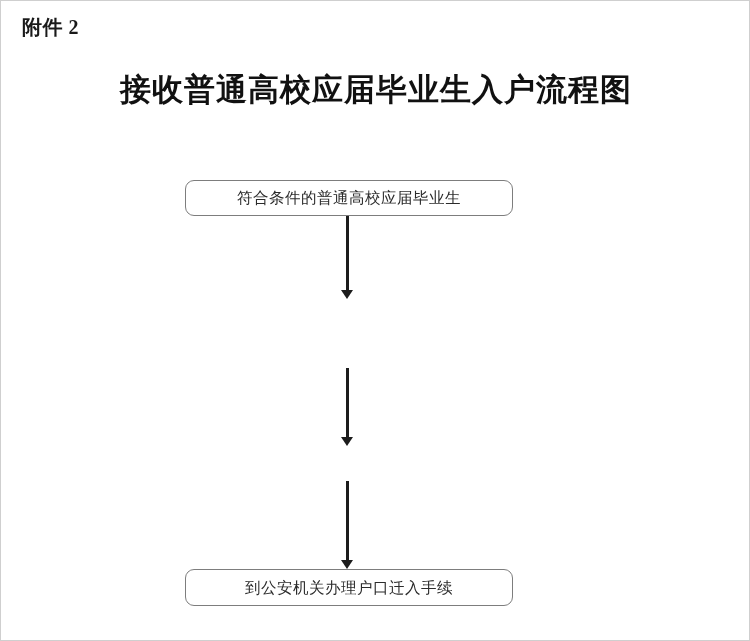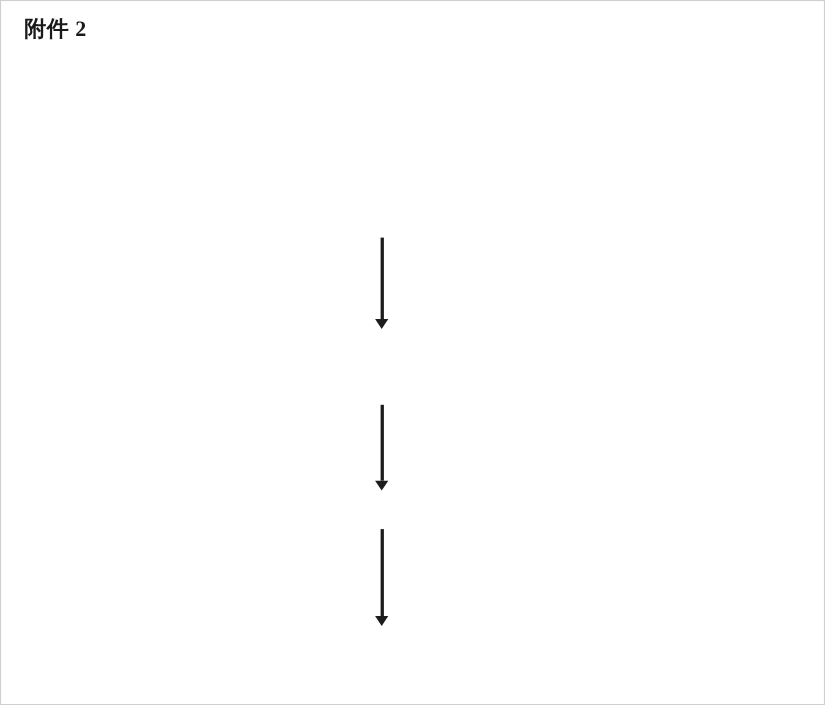--- a/index.html
+++ b/index.html
@@ -103,30 +103,37 @@
   .arrowhead-2 { top: 436px; }
   .arrowhead-3 { top: 559px; }
 </style>
 </head>
 <body>
 
 <div id="page">
 
   <div class="attachment-label">附件 2</div>
 
+  <div class="doc-title">接收普通高校应届毕业生入户流程图</div>
 
   <div class="flow-canvas">
 
+    <div class="node node-start">
+      <span class="node-text">符合条件的普通高校应届毕业生</span>
+    </div>
 
     <div class="connector connector-1"></div>
     <div class="arrowhead arrowhead-1"></div>
 
 
     <div class="connector connector-2"></div>
     <div class="arrowhead arrowhead-2"></div>
 
 
     <div class="connector connector-3"></div>
     <div class="arrowhead arrowhead-3"></div>
 
+    <div class="node node-finish">
+      <span class="node-text">到公安机关办理户口迁入手续</span>
+    </div>
 
   </div>
 </div>
 
 </body></html>

